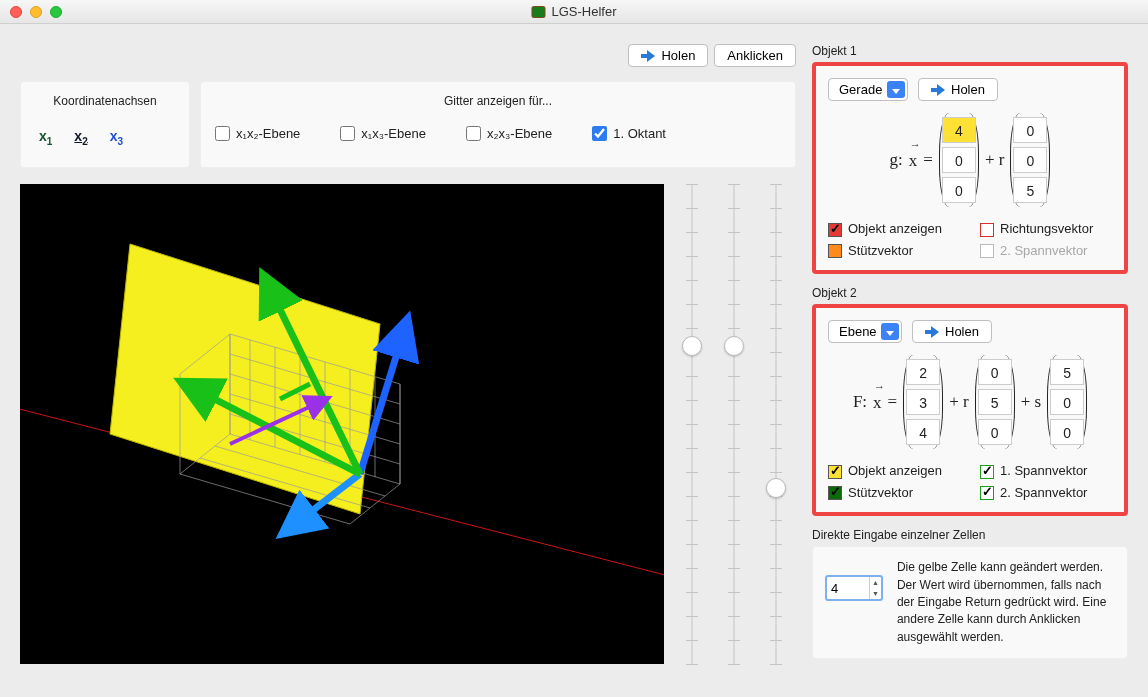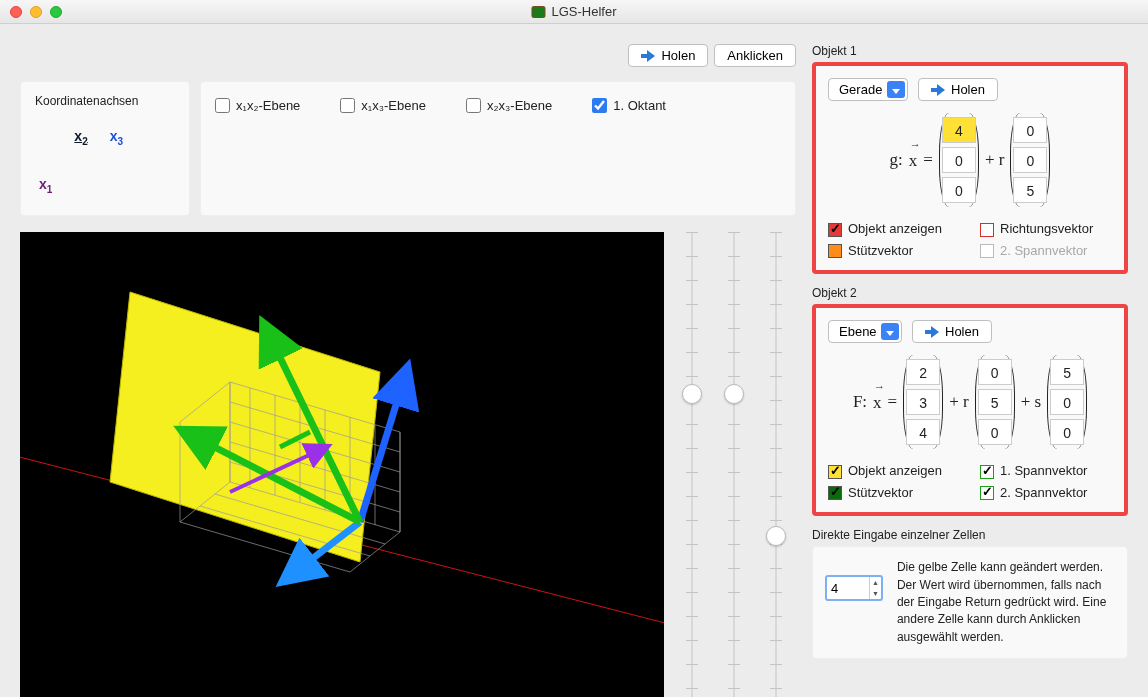--- a/index.html
+++ b/index.html
@@ -47,25 +47,25 @@
   }
   .arrow-right-icon::after{
     content:"";position:absolute;left:6px;top:0;border:6px solid transparent;border-left:8px solid #2879d8;
   }
 
   .row-panels{display:flex; gap:10px;}
   .panel{
     background:#f9f9f9;border:1px solid #eee;border-radius:4px;
     padding:12px 14px 14px 14px;
   }
-  .panel .hdr{font-size:12px;margin-bottom:14px;}
+  .panel .hdr{font-size:12px;margin-bottom:14px;text-align:center;}
   .axes-panel{flex:0 0 170px;}
   .grid-panel{flex:1;}
   .axes-row{display:flex;gap:22px;font-weight:bold;font-size:14px;padding:6px 4px;}
-  .x1{color:#701a75;margin-top:48px;} .x2{color:#0f172a;text-decoration:underline;} .x3{color:#1d4ed8;}
+  .x1{color:#14532d;} .x2{color:#0f172a;text-decoration:underline;} .x3{color:#1d4ed8;}
   .sub{font-size:10px;vertical-align:sub;}
 
   .grid-row{display:flex;align-items:center;gap:40px;padding:4px 0;}
   .chk{display:flex;align-items:center;gap:6px;}
   input[type=checkbox]{width:15px;height:15px;margin:0;accent-color:#2d7bf0;}
 
   .viewport-wrap{display:flex;gap:8px;flex:1;margin-top:6px;}
   .viewport{
     width:644px;height:480px;background:#000;position:relative;overflow:hidden;
   }
@@ -166,20 +166,21 @@
     <div class="row-panels">
       <div class="panel axes-panel">
         <div class="hdr">Koordinatenachsen</div>
         <div class="axes-row">
           <span class="x1">x<span class="sub">1</span></span>
           <span class="x2">x<span class="sub">2</span></span>
           <span class="x3">x<span class="sub">3</span></span>
         </div>
       </div>
       <div class="panel grid-panel">
+        <div class="hdr">Gitter anzeigen für...</div>
         <div class="grid-row">
           <label class="chk">
               <input type="checkbox" style="">
               <span>x₁x₂-Ebene</span>
             </label>
           <label class="chk">
               <input type="checkbox" style="">
               <span>x₁x₃-Ebene</span>
             </label>
           <label class="chk">

